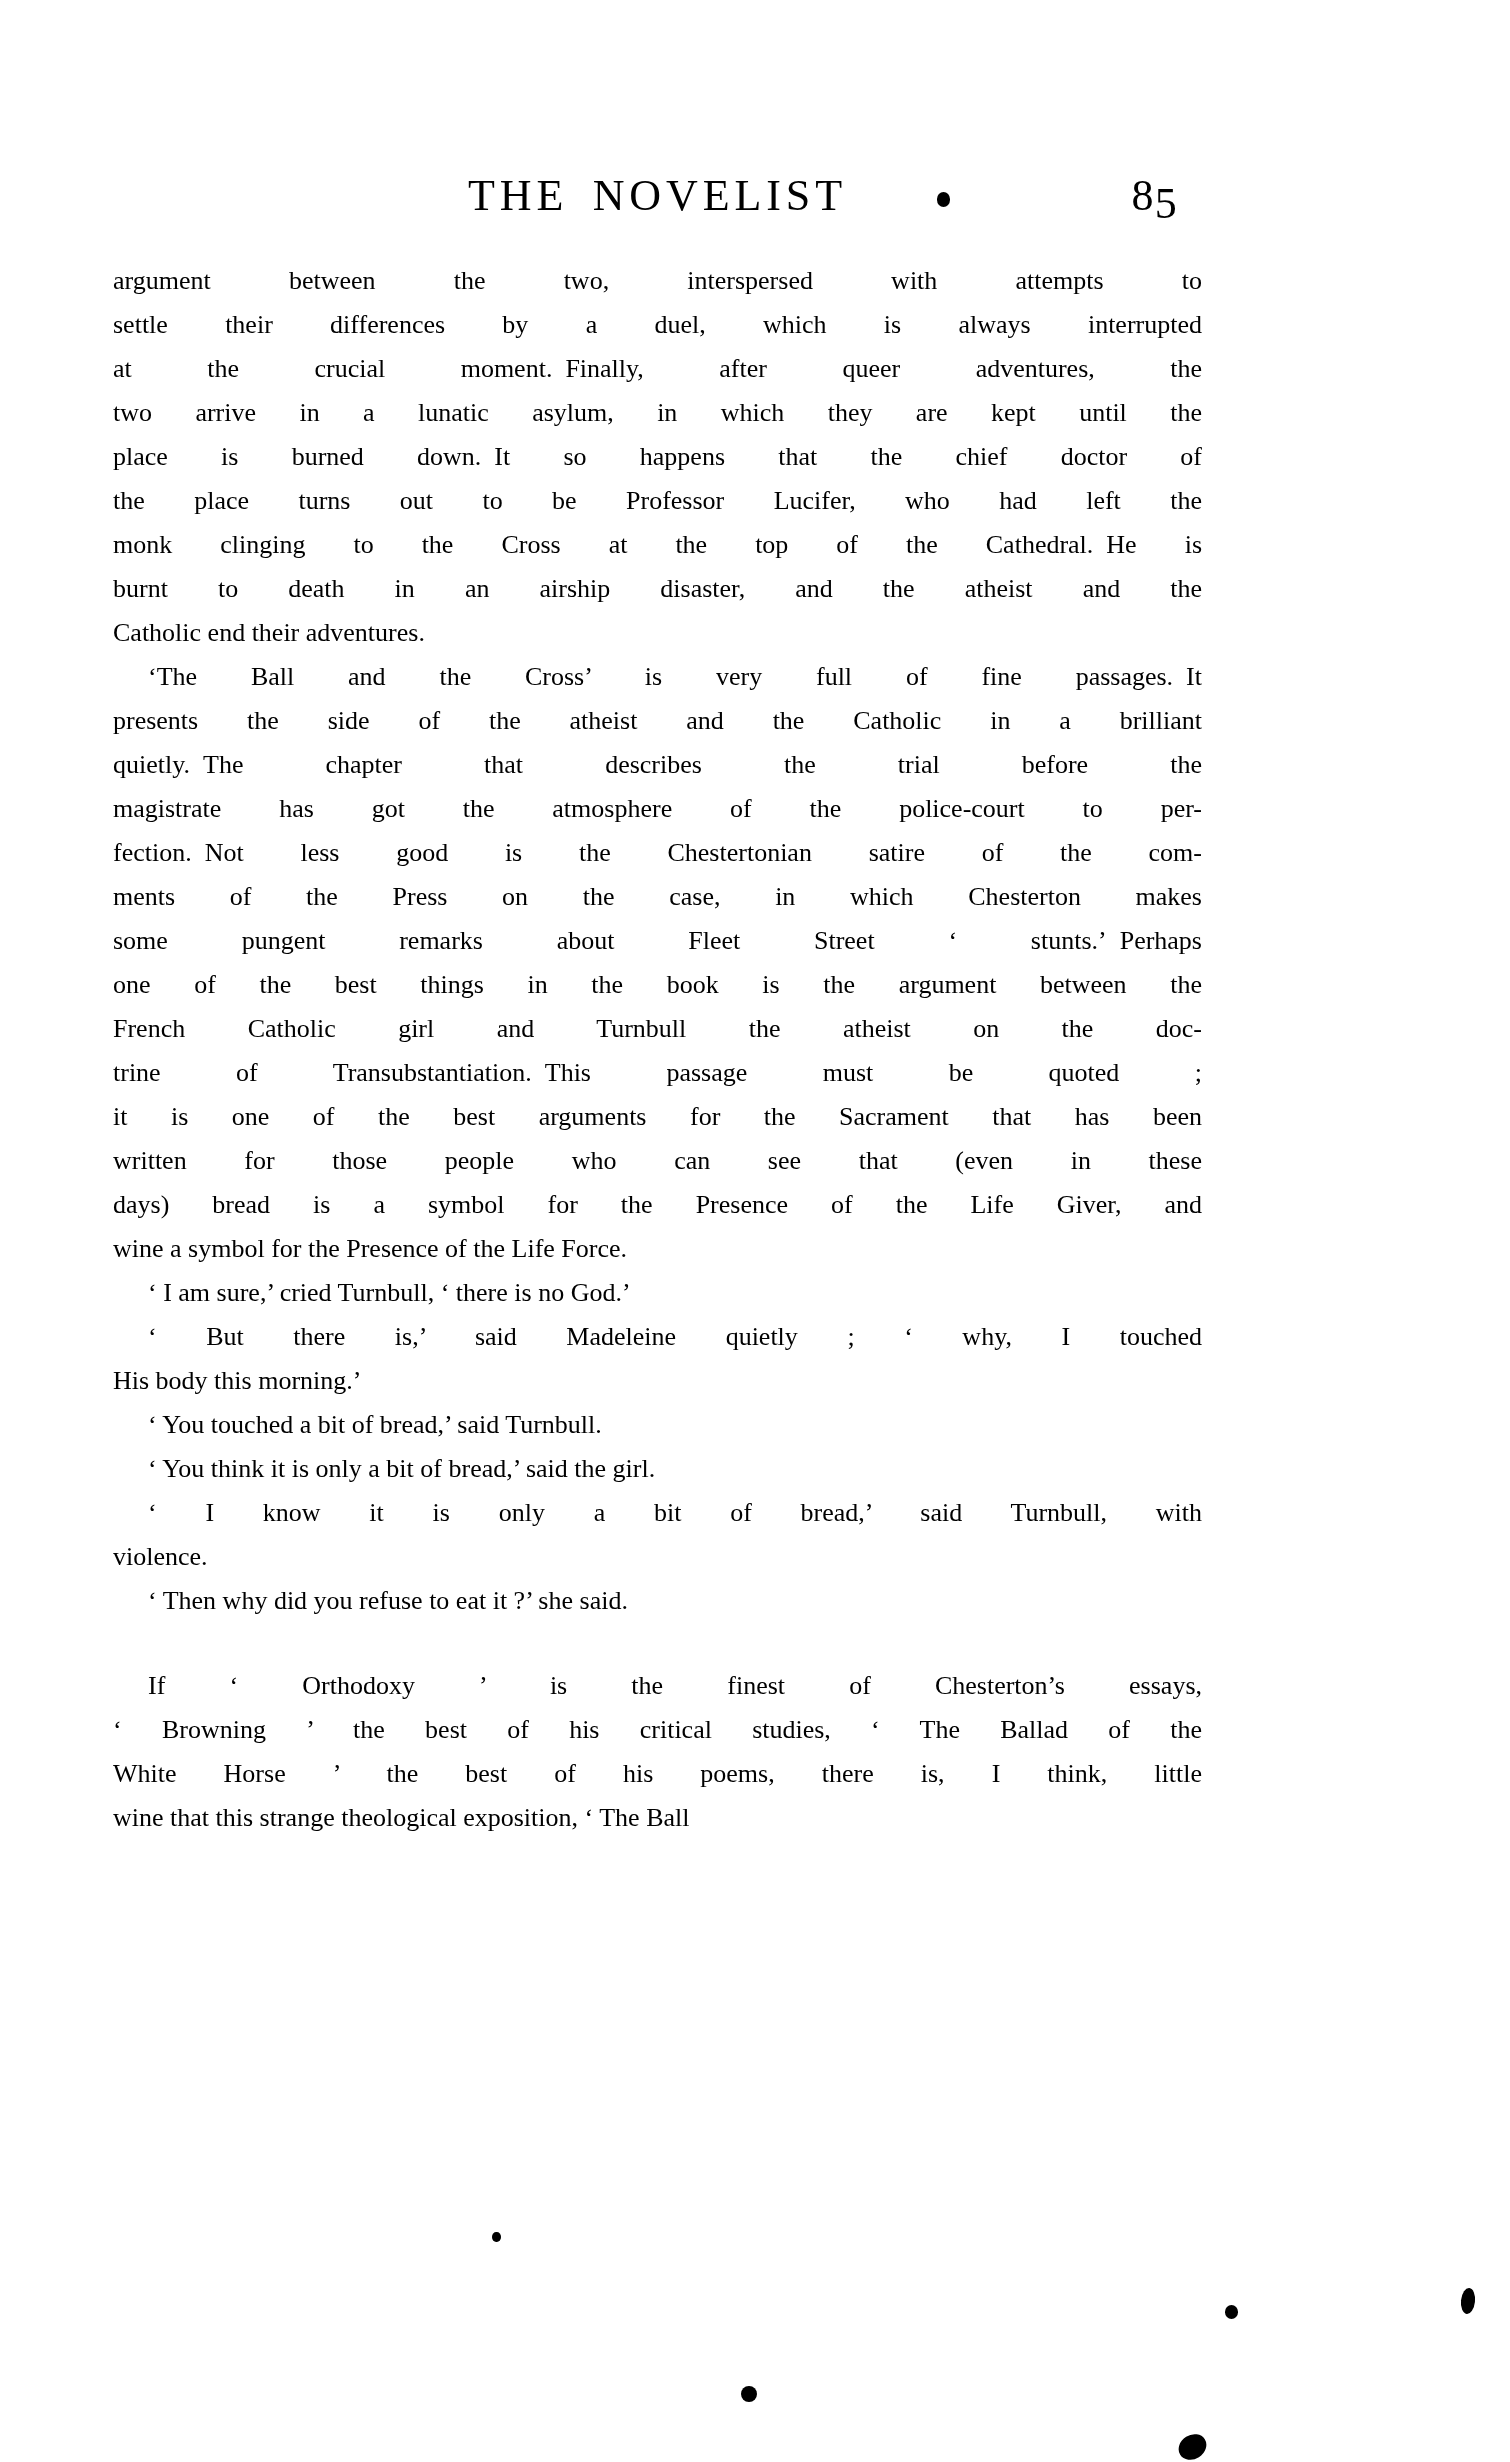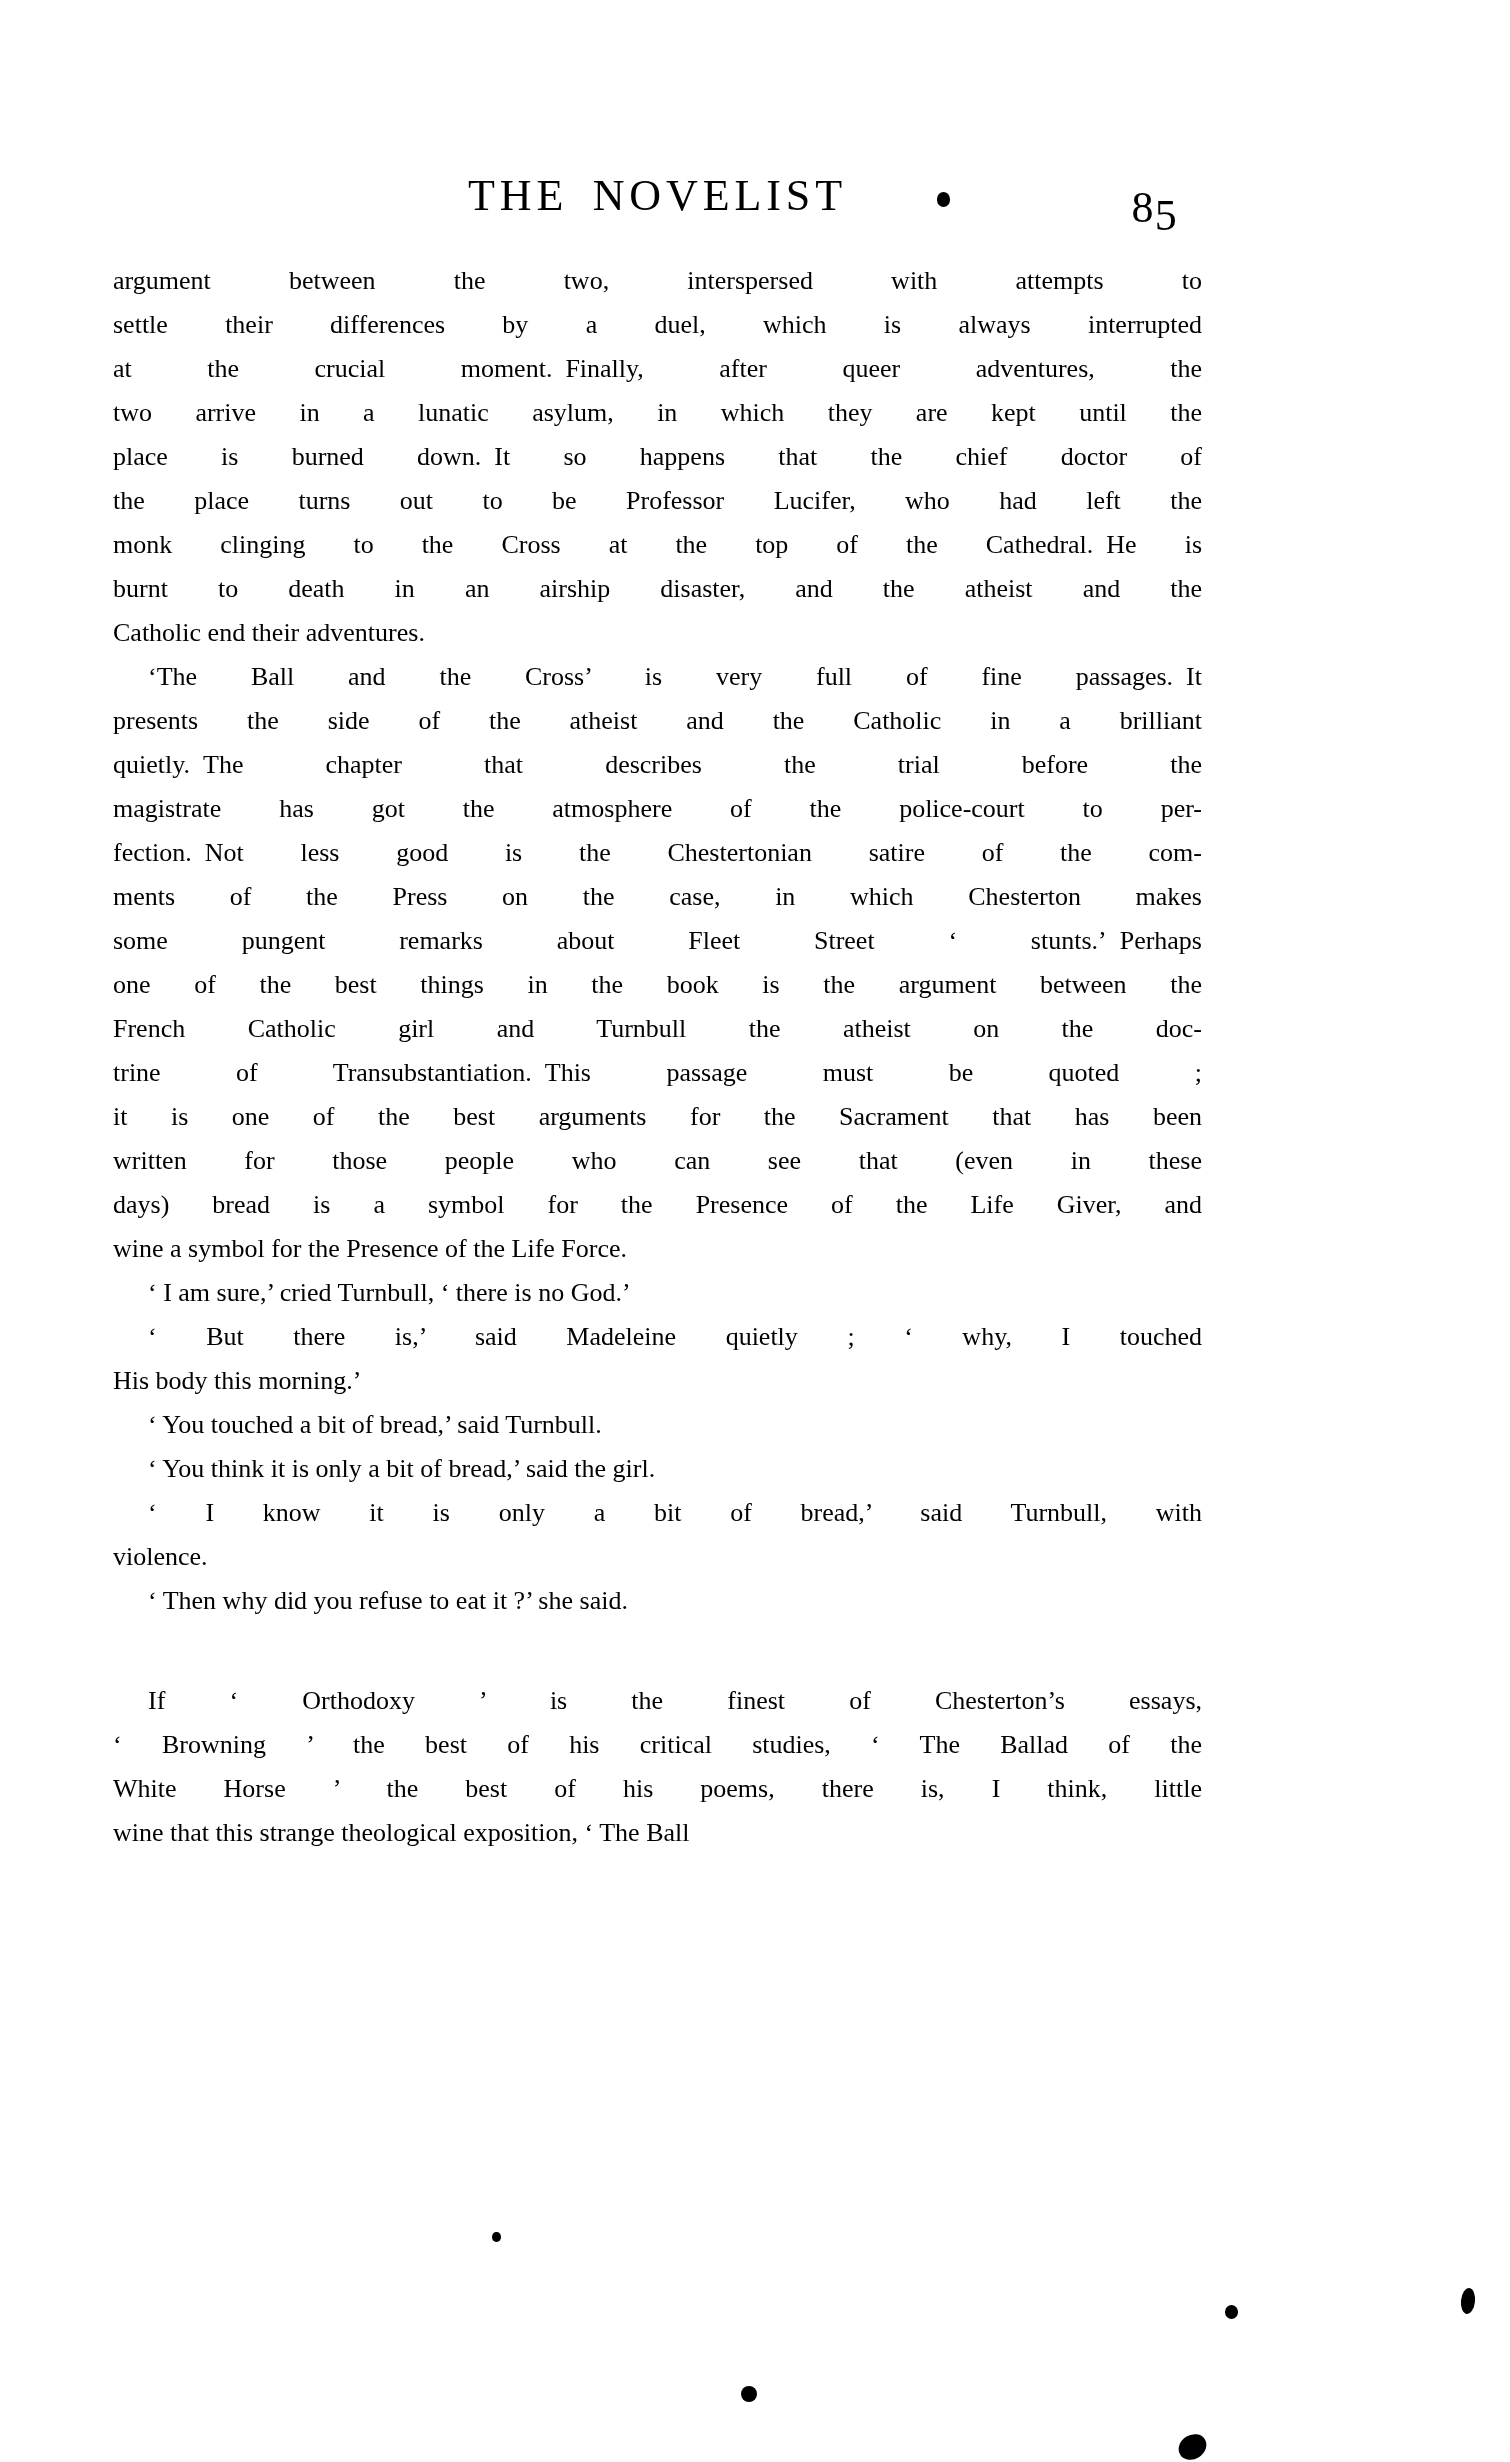--- a/index.html
+++ b/index.html
@@ -28,41 +28,41 @@
   }
   .header-title {
     display: block;
     text-align: center;
     letter-spacing: 4.9px;
     word-spacing: 8.5px;
     white-space: nowrap;
   }
   .page-number {
     position: absolute;
-    top: 12px;
+    top: 0;
     right: 24px;
     letter-spacing: 1.2px;
     white-space: nowrap;
     margin-left: 36px;
   }
   .page-number .digit-descend {
     display: inline-block;
     transform: translateY(8px);
   }
   
   .body-text {
     position: absolute;
     top: 259px;
     left: 113px;
     width: 1089px;
     font-size: 26px;
     line-height: 44px;
   }
   .paragraph { margin: 0; }
-  .paragraph.gap-before { margin-top: 56px; }
+  .paragraph.gap-before { margin-top: 41px; }
   .line {
     text-align: justify;
     text-align-last: justify;
     white-space: pre-wrap;
   }
   .line.last {
     text-align: left;
     text-align-last: left;
   }
   .line.indent { text-indent: 35px; }

